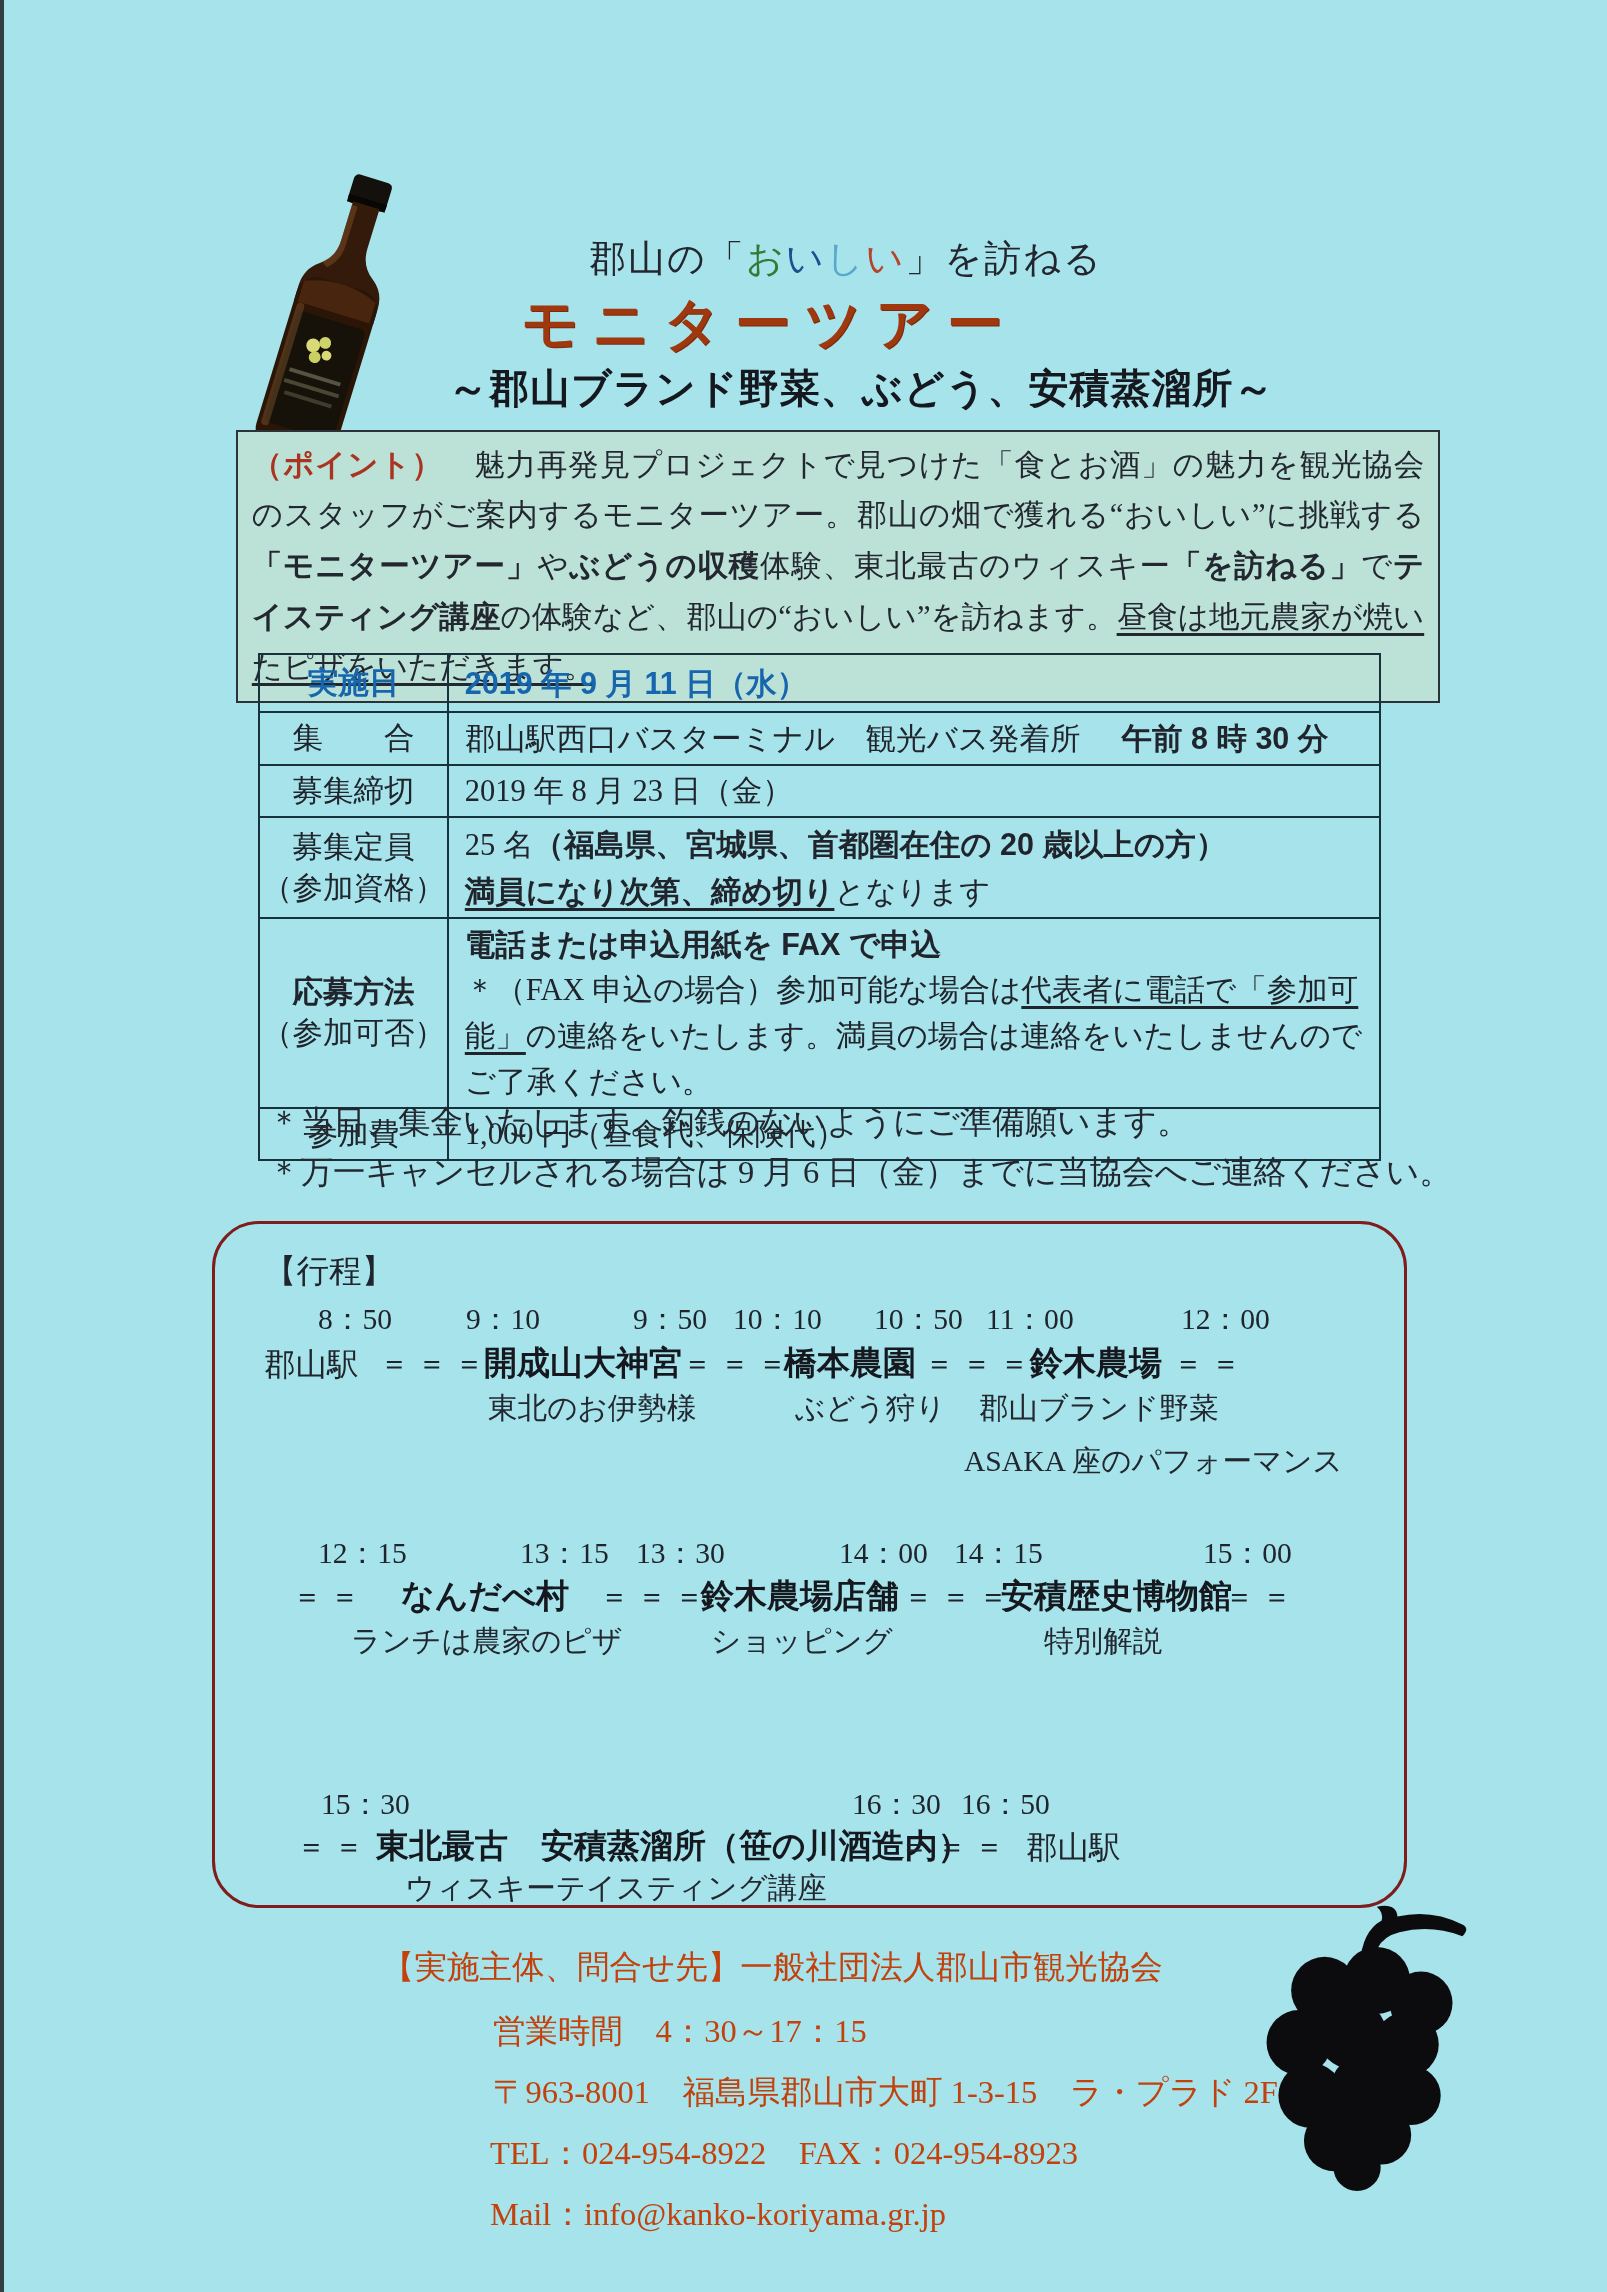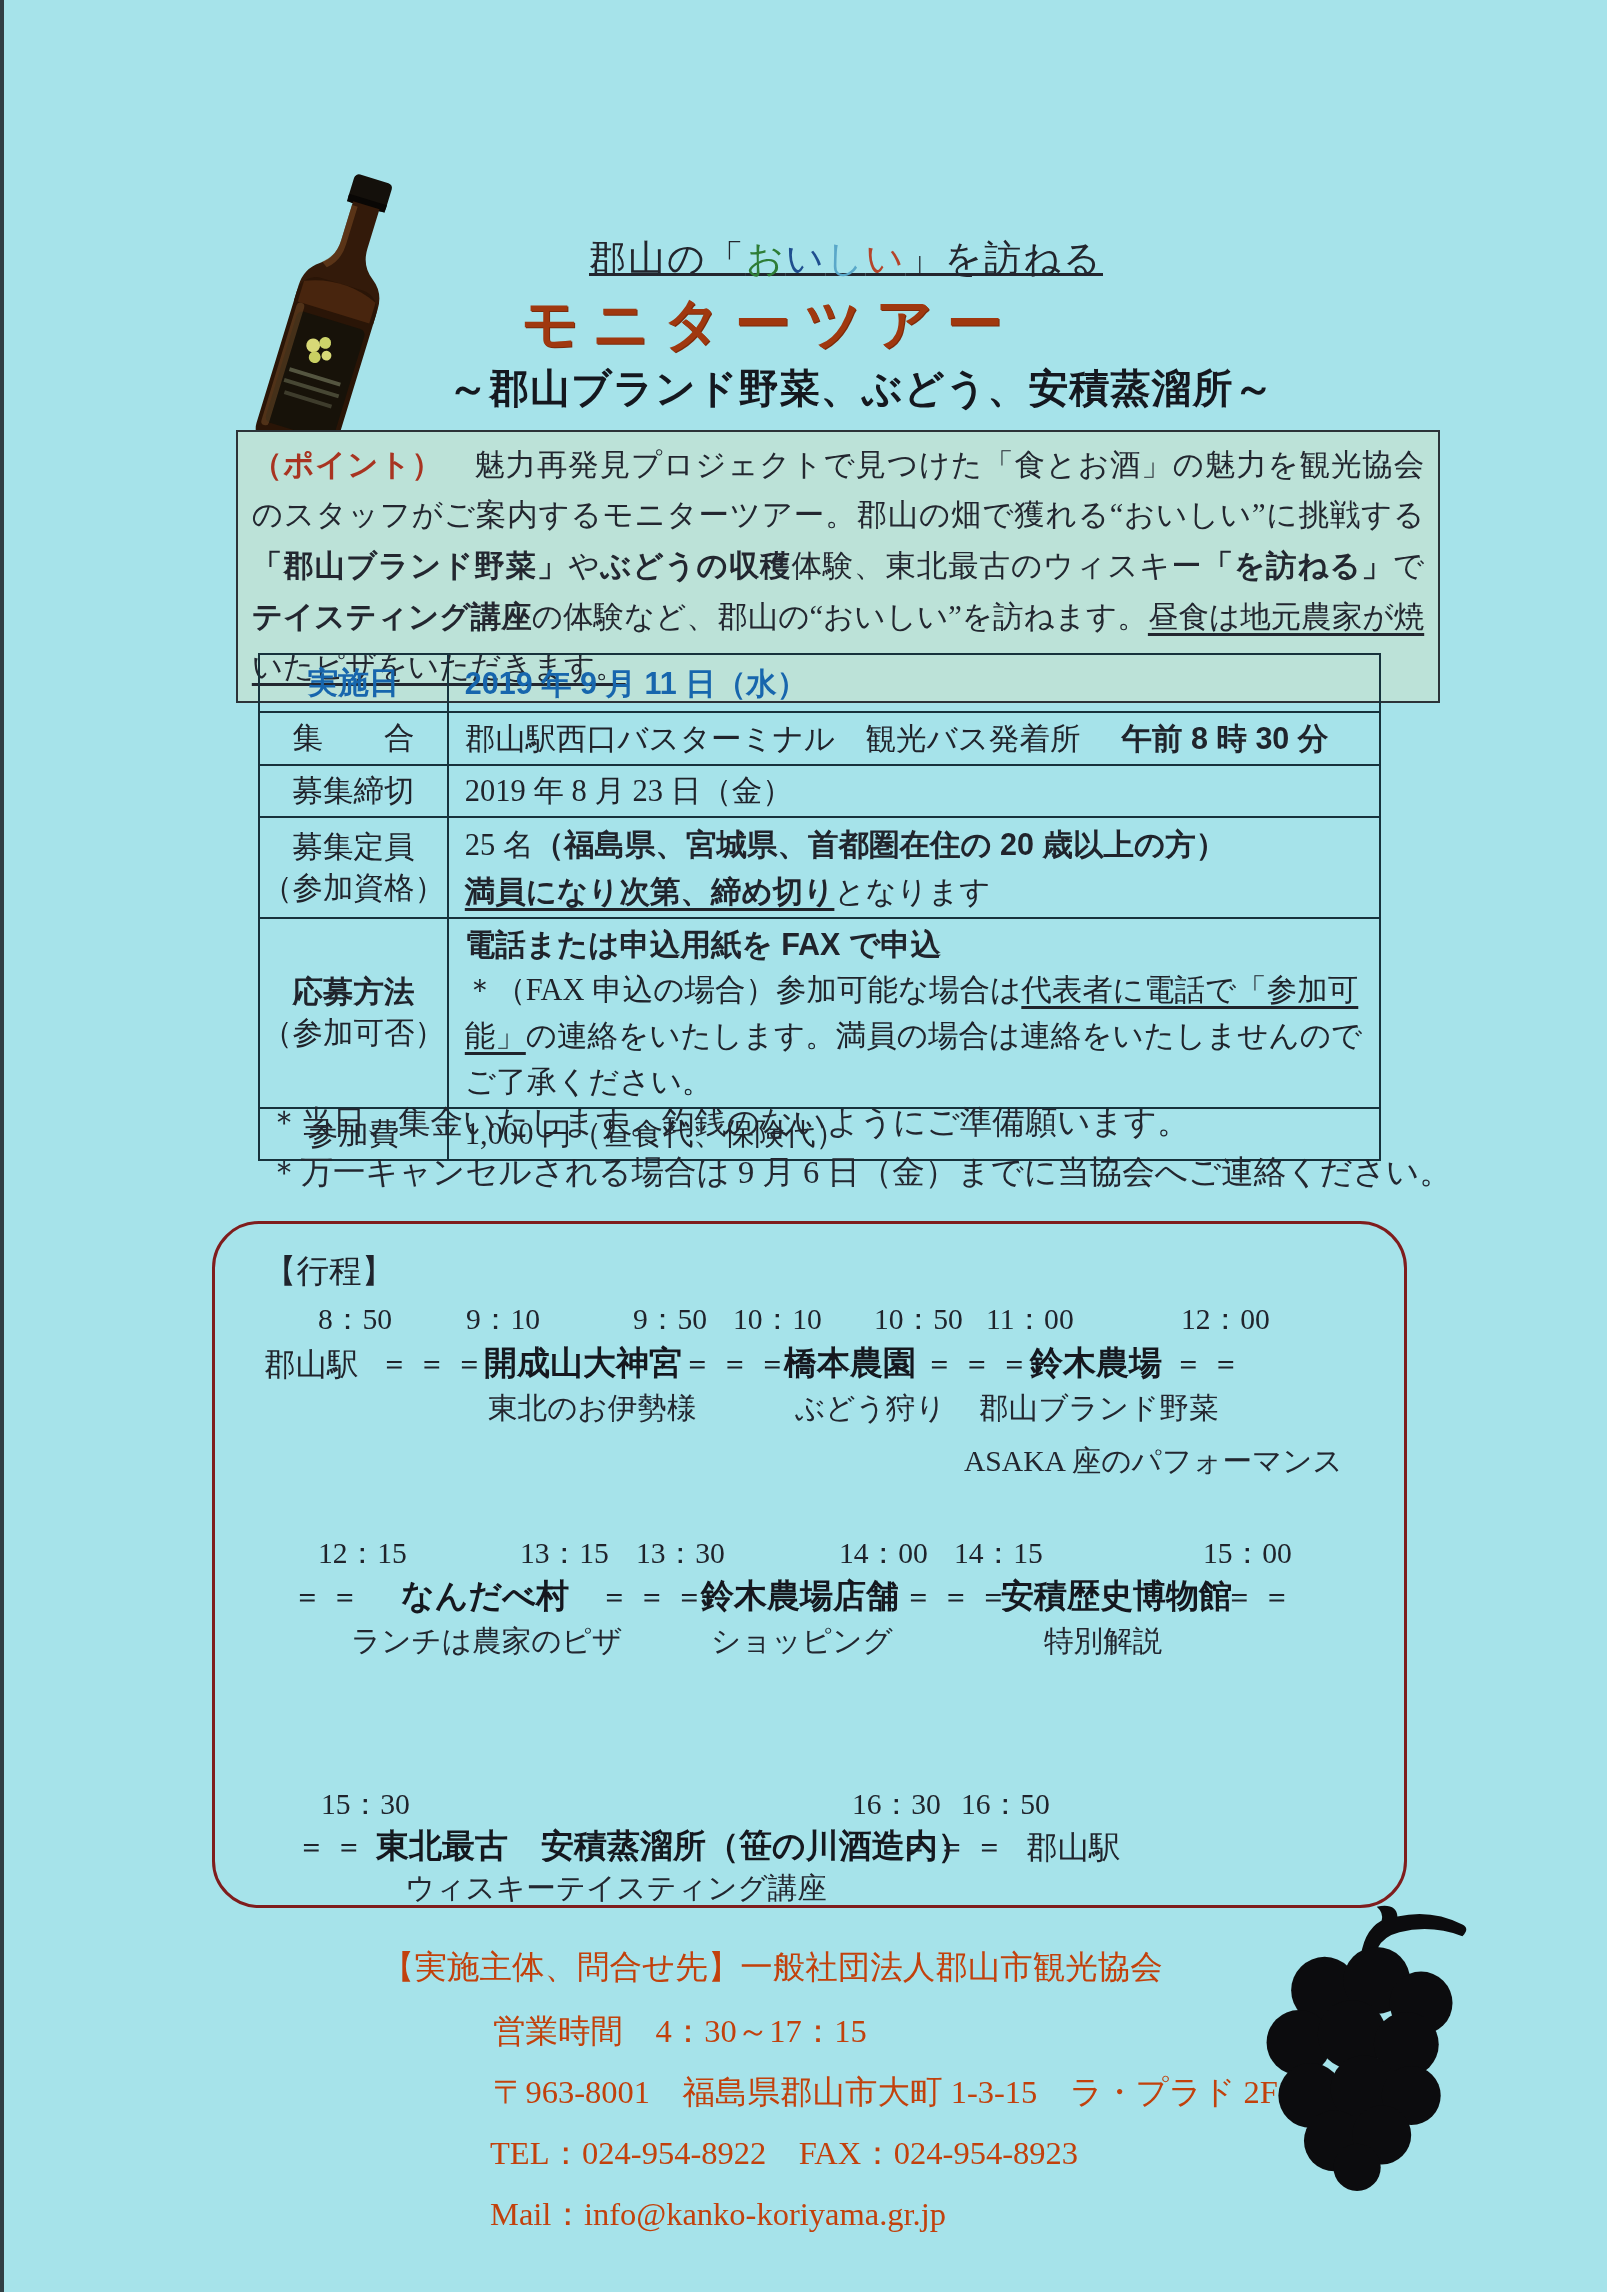--- a/index.html
+++ b/index.html
@@ -5,21 +5,21 @@
   html,body{margin:0;padding:0;}
   body{background:#7d8a8e;}
   .page{
     position:relative;width:1608px;height:2292px;margin:0 auto;
     background:#a6e3ea;overflow:hidden;
     font-family:"Liberation Serif",serif;color:#20242c;
   }
   .scan-edge{position:absolute;left:0;top:0;width:3.9px;height:100%;background:#1c2227;opacity:.85;}
 
   
-  .title1{position:absolute;left:589px;top:234px;font-size:37px;letter-spacing:2px;color:#23262e;white-space:nowrap;text-decoration:underline;}
+  .title1{position:absolute;left:589px;top:234px;font-size:37px;letter-spacing:2px;color:#23262e;white-space:nowrap;}
   .title1 .oc0{color:#2e7d36;}
   .title1 .oc1{color:#1f4f8f;}
   .title1 .oc2{color:#5aa8c9;}
   .title1 .oc3{color:#b5442a;}
   .title2{
     position:absolute;left:493px;top:287px;width:552px;text-align:center;
     font-family:"Liberation Sans",sans-serif;font-weight:700;
     font-size:56px;letter-spacing:13.8px;color:#a0380f;white-space:nowrap;
     text-shadow:1px 1px 0 #7c2a0a;
   }
@@ -108,21 +108,21 @@
     </g>
   </svg>
 
   <div class="title1">
     <span>郡山の「</span><span class="oc0">お</span><span class="oc1">い</span><span class="oc2">し</span><span class="oc3">い</span><span>」を訪ねる</span>
   </div>
   <div class="title2">モニターツアー</div>
   <div class="title3">～郡山ブランド野菜、ぶどう、安積蒸溜所～</div>
 
   <div class="pointbox">
-    <span class="red g">（ポイント）</span><span>　魅力再発見プロジェクトで見つけた「食とお酒」の魅力を観光協会のスタッフがご案内するモニターツアー。郡山の畑で獲れる“おいしい”に挑戦する</span><span class="g">「郡山ブランド野菜」</span><span>や</span><span class="g">ぶどうの収穫</span><span>体験、東北最古のウィスキー</span><span class="g">「を訪ねる」</span><span>で</span><span class="g">テイスティング講座</span><span>の体験など、郡山の“おいしい”を訪ねます。</span><span class="u">昼食は地元農家が焼いたピザをいただきます。</span>
+    <span class="red g">（ポイント）</span><span>　魅力再発見プロジェクトで見つけた「食とお酒」の魅力を観光協会のスタッフがご案内するモニターツアー。郡山の畑で獲れる“おいしい”に挑戦する</span><span class="g">「モニターツアー」</span><span>や</span><span class="g">ぶどうの収穫</span><span>体験、東北最古のウィスキー</span><span class="g">「を訪ねる」</span><span>で</span><span class="g">テイスティング講座</span><span>の体験など、郡山の“おいしい”を訪ねます。</span><span class="u">昼食は地元農家が焼いたピザをいただきます。</span>
   </div>
 
   <table class="info">
     <tbody>
         <tr class="r1">
       <td class="lab blue">実施日</td>
       <td class="val blue">2019 年 9 月 11 日（水）</td>
     </tr>
     <tr class="r2">
       <td class="lab">集　　合</td>

